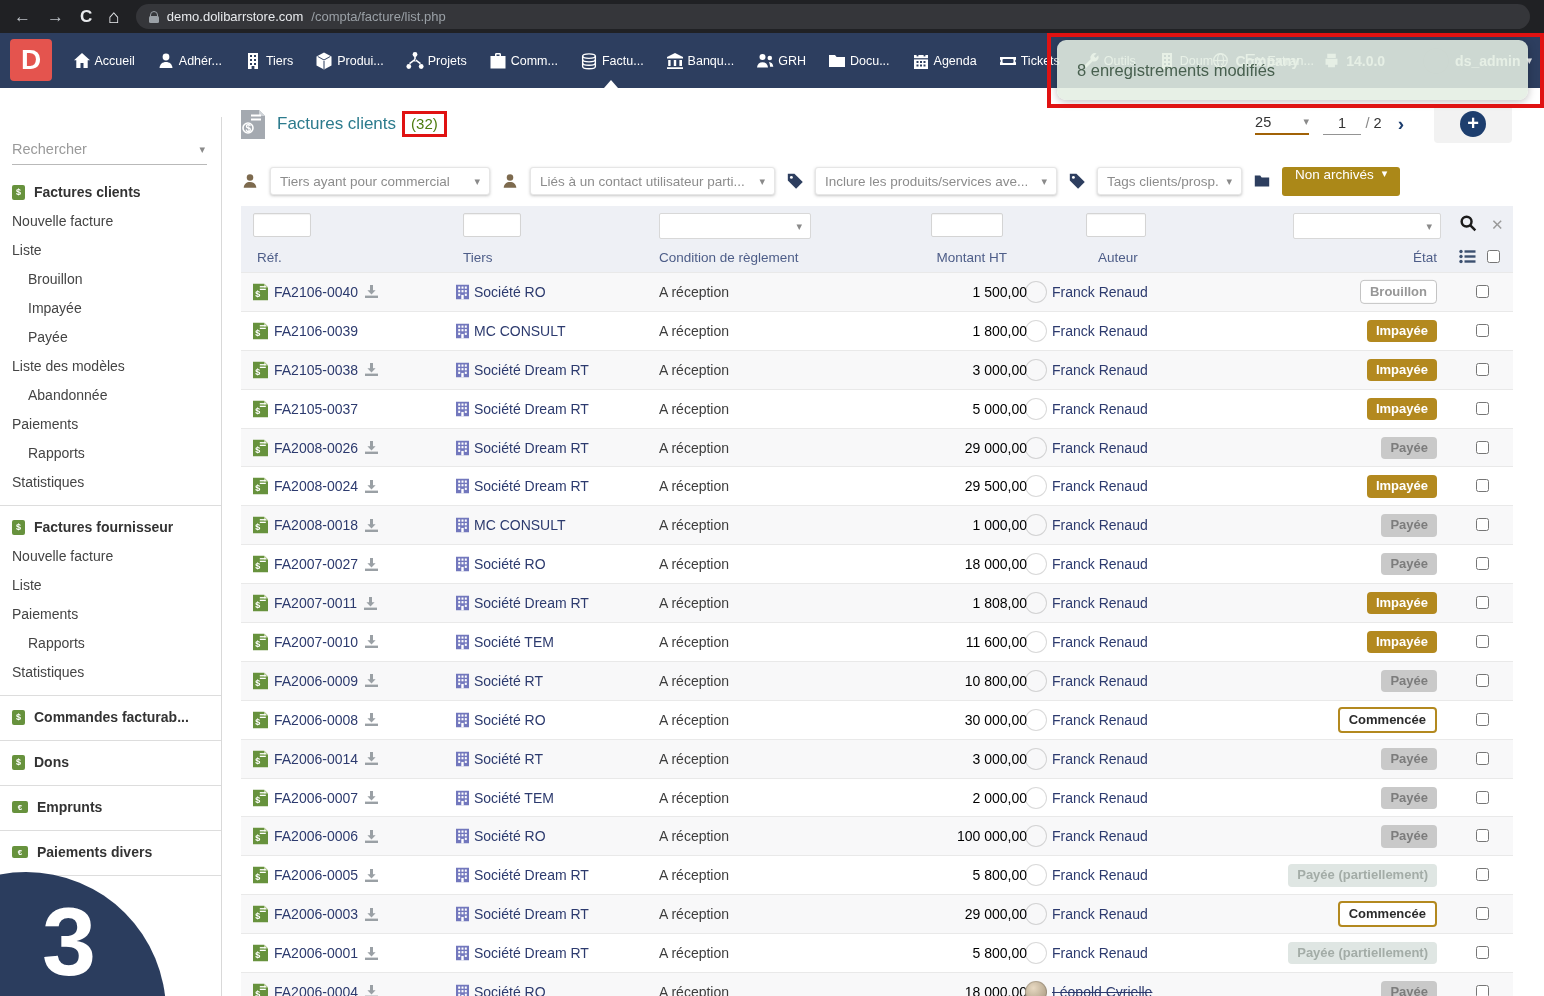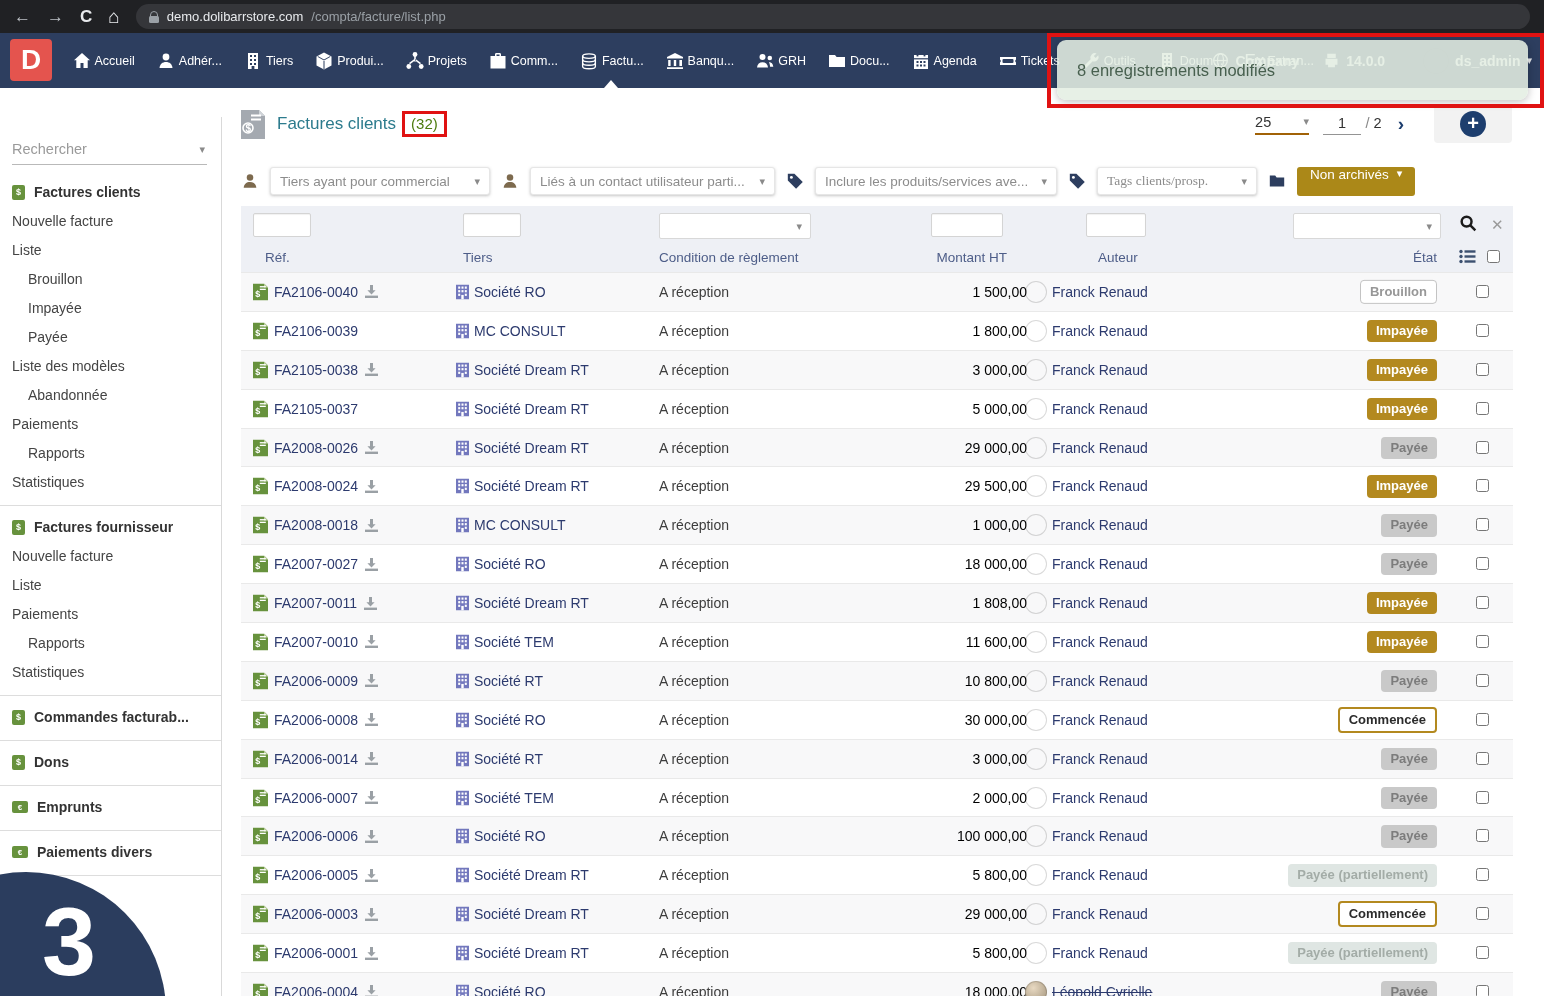--- a/index.html
+++ b/index.html
@@ -452,21 +452,21 @@
       <div class="fsel" style="width: 242px;">
         <span>Inclure les produits/services ave...</span>
         <span class="caret">▾</span>
       </div>
       <span class="f-ic">
         <svg viewBox="0 0 20 20" fill="#2d3e5f">
           <path d="M2 2h7.4L18.6 11.2 11.2 18.6 2 9.4z"></path>
           <circle cx="6" cy="6" r="1.6" fill="#fff"></circle>
         </svg>
       </span>
-      <div class="fsel" style="width: 160px; font-family: Liberation Serif, serif;">
+      <div class="fsel" style="width: 145px;">
         <span>Tags clients/prosp.</span>
         <span class="caret">▾</span>
       </div>
       <span class="f-ic">
         <svg viewBox="0 0 20 20" fill="#2d3e5f">
           <path d="M2 4h6l1.6 2H18v10H2z"></path>
         </svg>
       </span>
       <div class="gold-btn">
         <span>Non archivés</span>
@@ -485,21 +485,21 @@
       <input type="text" style="left: 845px; width: 60px;">
       <div class="hsel" style="left:1052px;width:148px;">
           <span class="caret">▾</span>
         </div>
       <span class="hic q-ic" style="left:1218px;top:8px;"><svg viewBox="0 0 20 20">
             <circle cx="8" cy="8" r="5.2"></circle>
             <path d="M12 12l5.2 5.2"></path>
           </svg></span>
       <span class="hic x-ic" style="left:1250px;top:10px;">✕</span>
 
-      <span class="hlbl" style="left:24px;">Réf.</span>
+      <span class="hlbl" style="left:16px;">Réf.</span>
       <span class="hlbl" style="left:222px;">Tiers</span>
       <span class="hlbl" style="left:418px;">Condition de règlement</span>
       <span class="hlbl" style="left:640px;width:126px;text-align:right;">Montant HT</span>
       <span class="hlbl" style="left:857px;">Auteur</span>
       <span class="hlbl" style="left:1140px;width:56px;text-align:right;">État</span>
       <span class="hic cols-ic" style="left:1218px;top:43px;"><svg viewBox="0 0 17 15">
             <circle cx="2" cy="2.5" r="1.7"></circle>
             <rect x="5.5" y="1.3" width="11" height="2.4"></rect>
             <circle cx="2" cy="7.5" r="1.7"></circle>
             <rect x="5.5" y="6.3" width="11" height="2.4"></rect>

